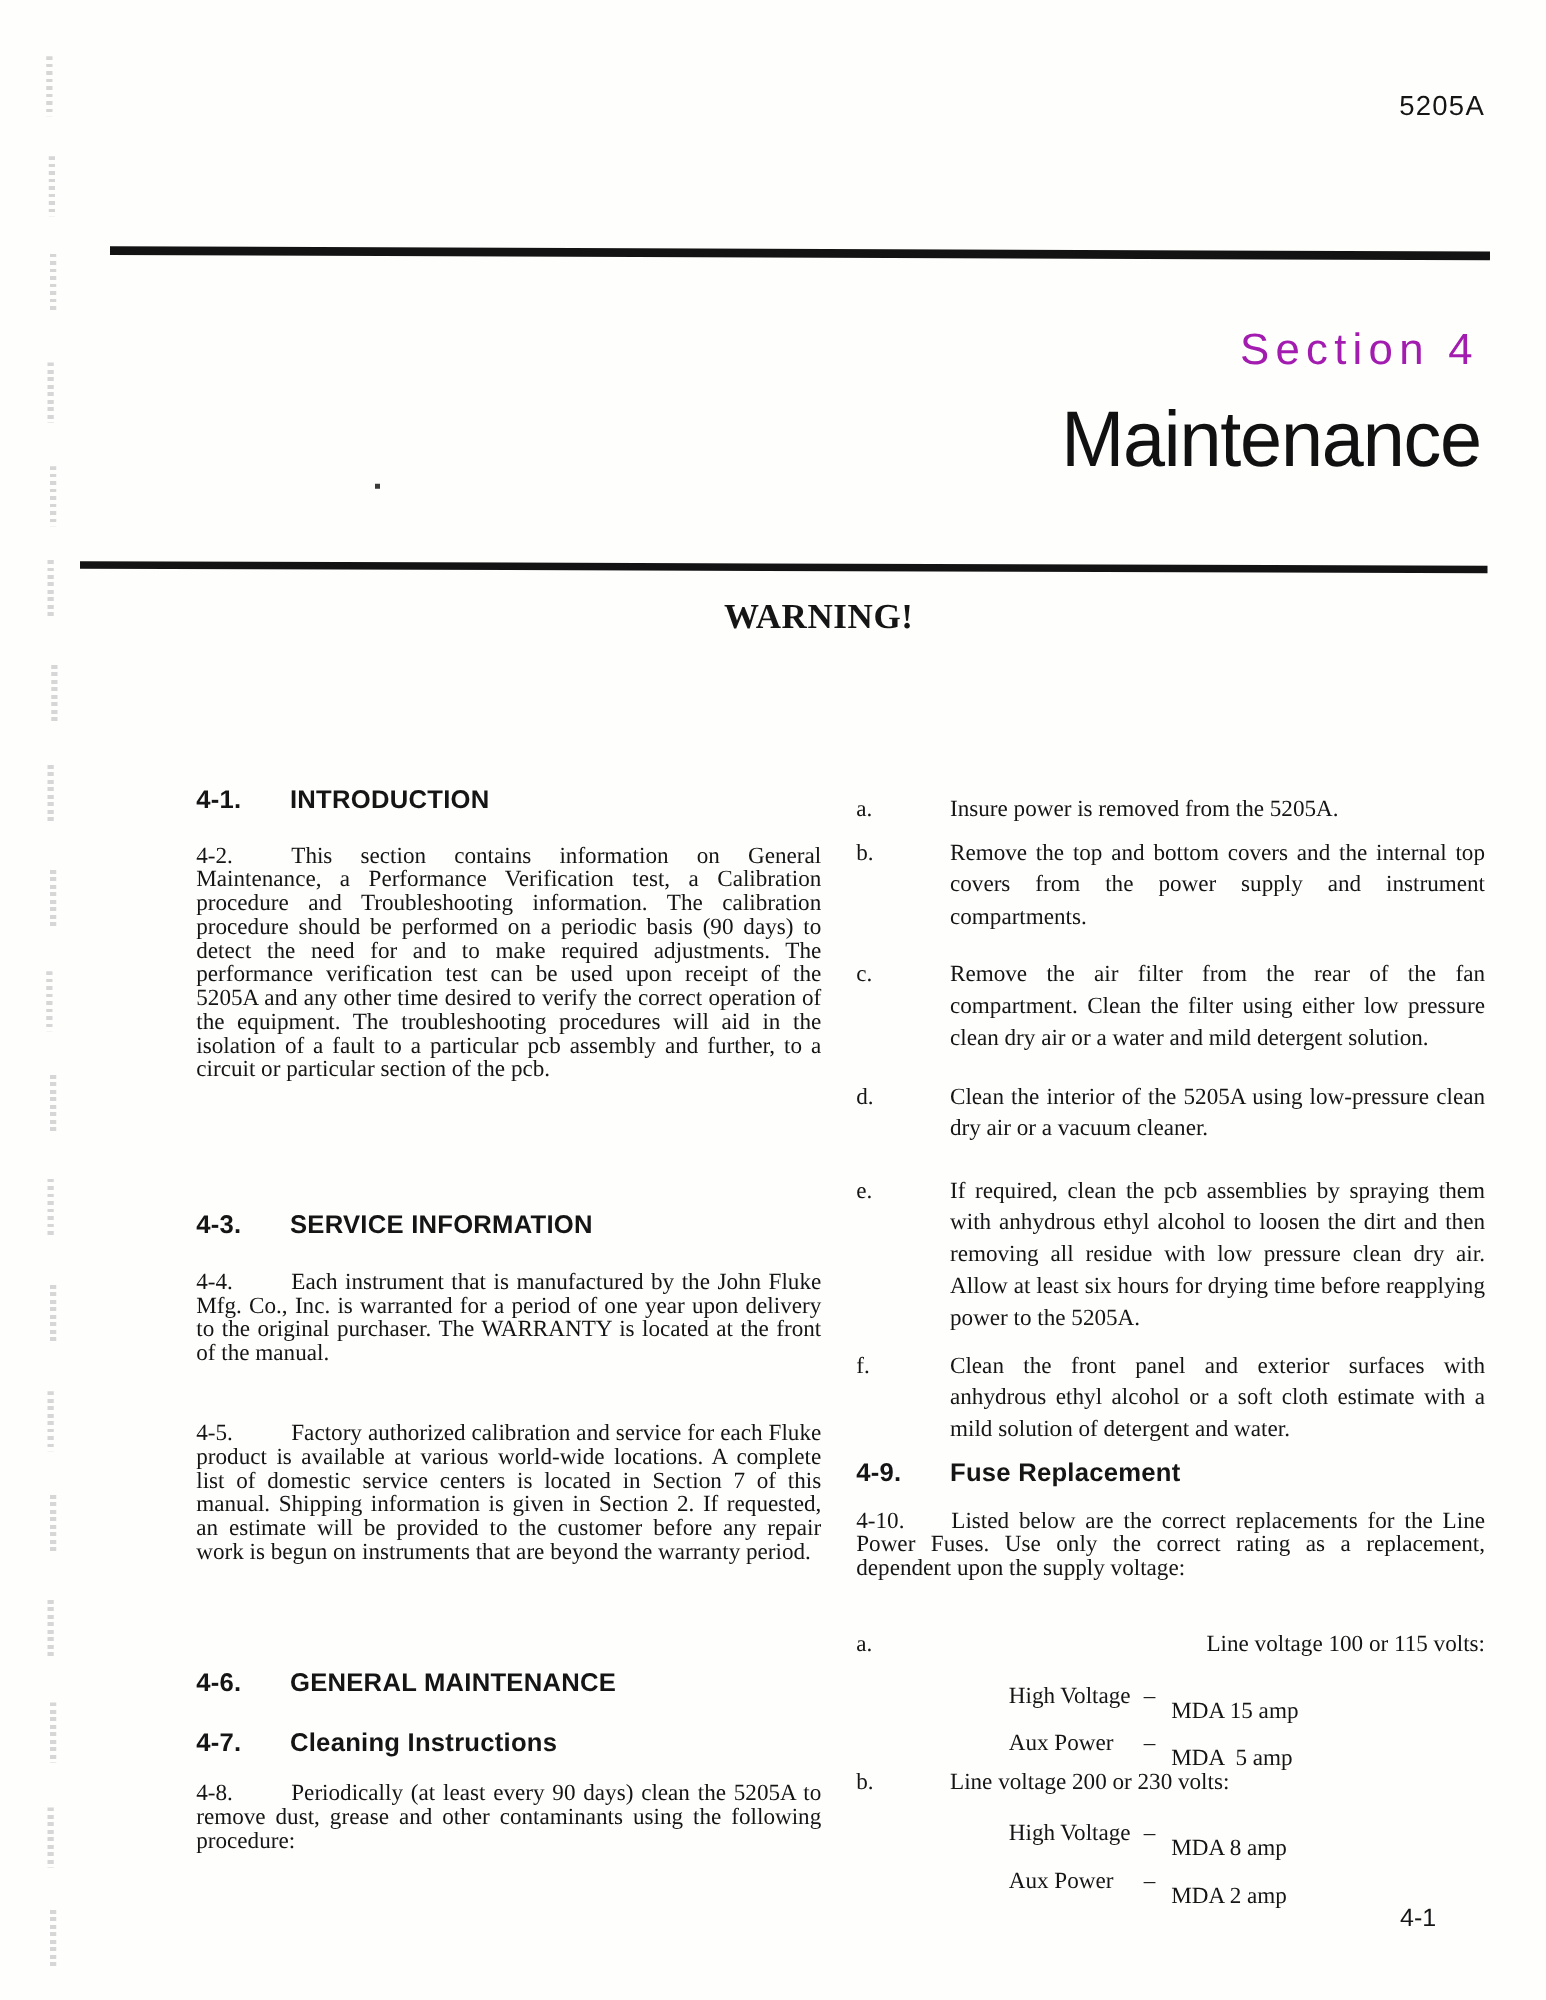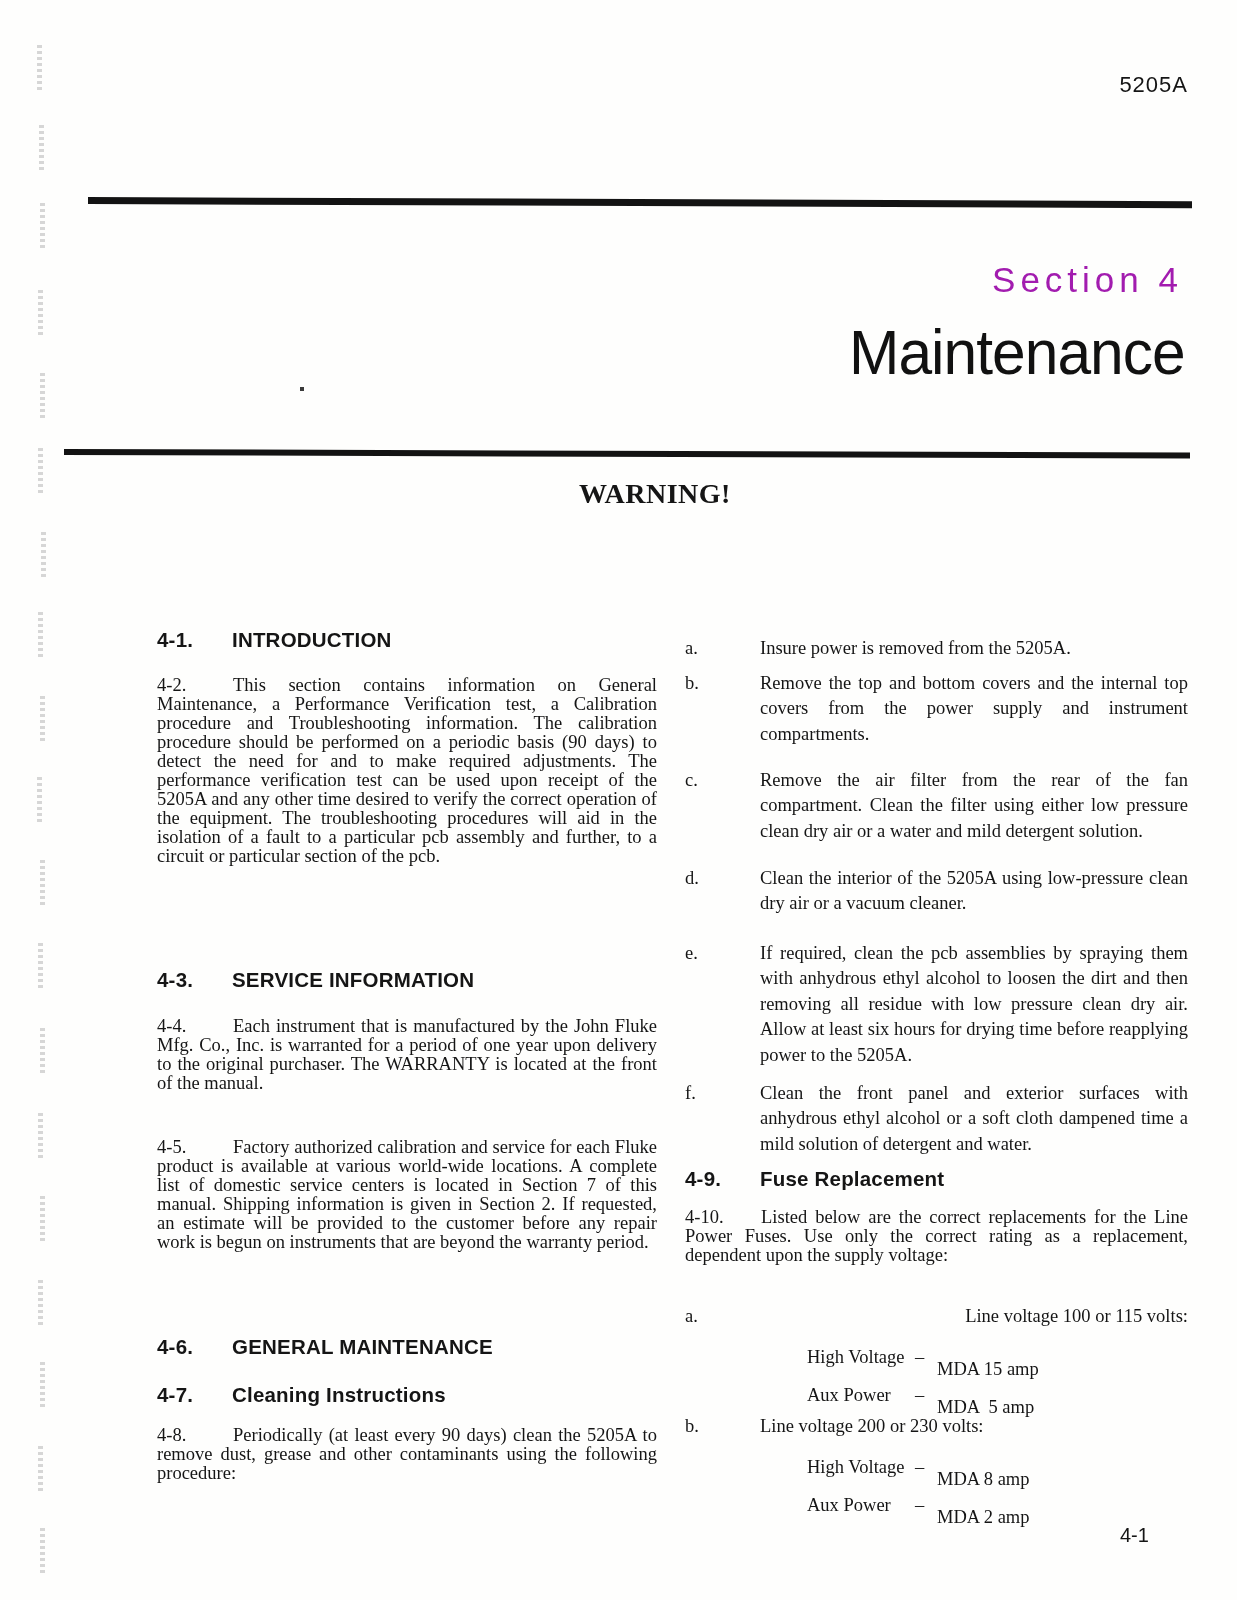--- a/index.html
+++ b/index.html
@@ -176,21 +176,21 @@
   <div class="step-text">Clean the interior of the 5205A using low-pressure clean dry air or a vacuum cleaner.</div>
 </div>
 
 <div class="blk col-r step" style="top:941px">
   <span class="step-letter">e.</span>
   <div class="step-text">If required, clean the pcb assemblies by spraying them with anhydrous ethyl alcohol to loosen the dirt and then removing all residue with low pressure clean dry air.  Allow at least six hours for drying time before reapplying power to the 5205A.</div>
 </div>
 
 <div class="blk col-r step" style="top:1081px">
   <span class="step-letter">f.</span>
-  <div class="step-text">Clean the front panel and exterior surfaces with anhydrous ethyl alcohol or a soft cloth dampened time a mild solution of detergent and water.</div>
+  <div class="step-text">Clean the front panel and exterior surfaces with anhydrous ethyl alcohol or a soft cloth estimate with a mild solution of detergent and water.</div>
 </div>
 
 <div class="blk col-r heading" style="top:1167px">
   <span class="hnum">4-9.</span><span>Fuse Replacement</span>
 </div>
 
 <div class="blk col-r para" style="top:1208px">
   <span class="pnum">4-10.</span><span>Listed below are the correct replacements for the Line Power Fuses.  Use only the correct rating as a replacement, dependent upon the supply voltage:</span>
 </div>
 

